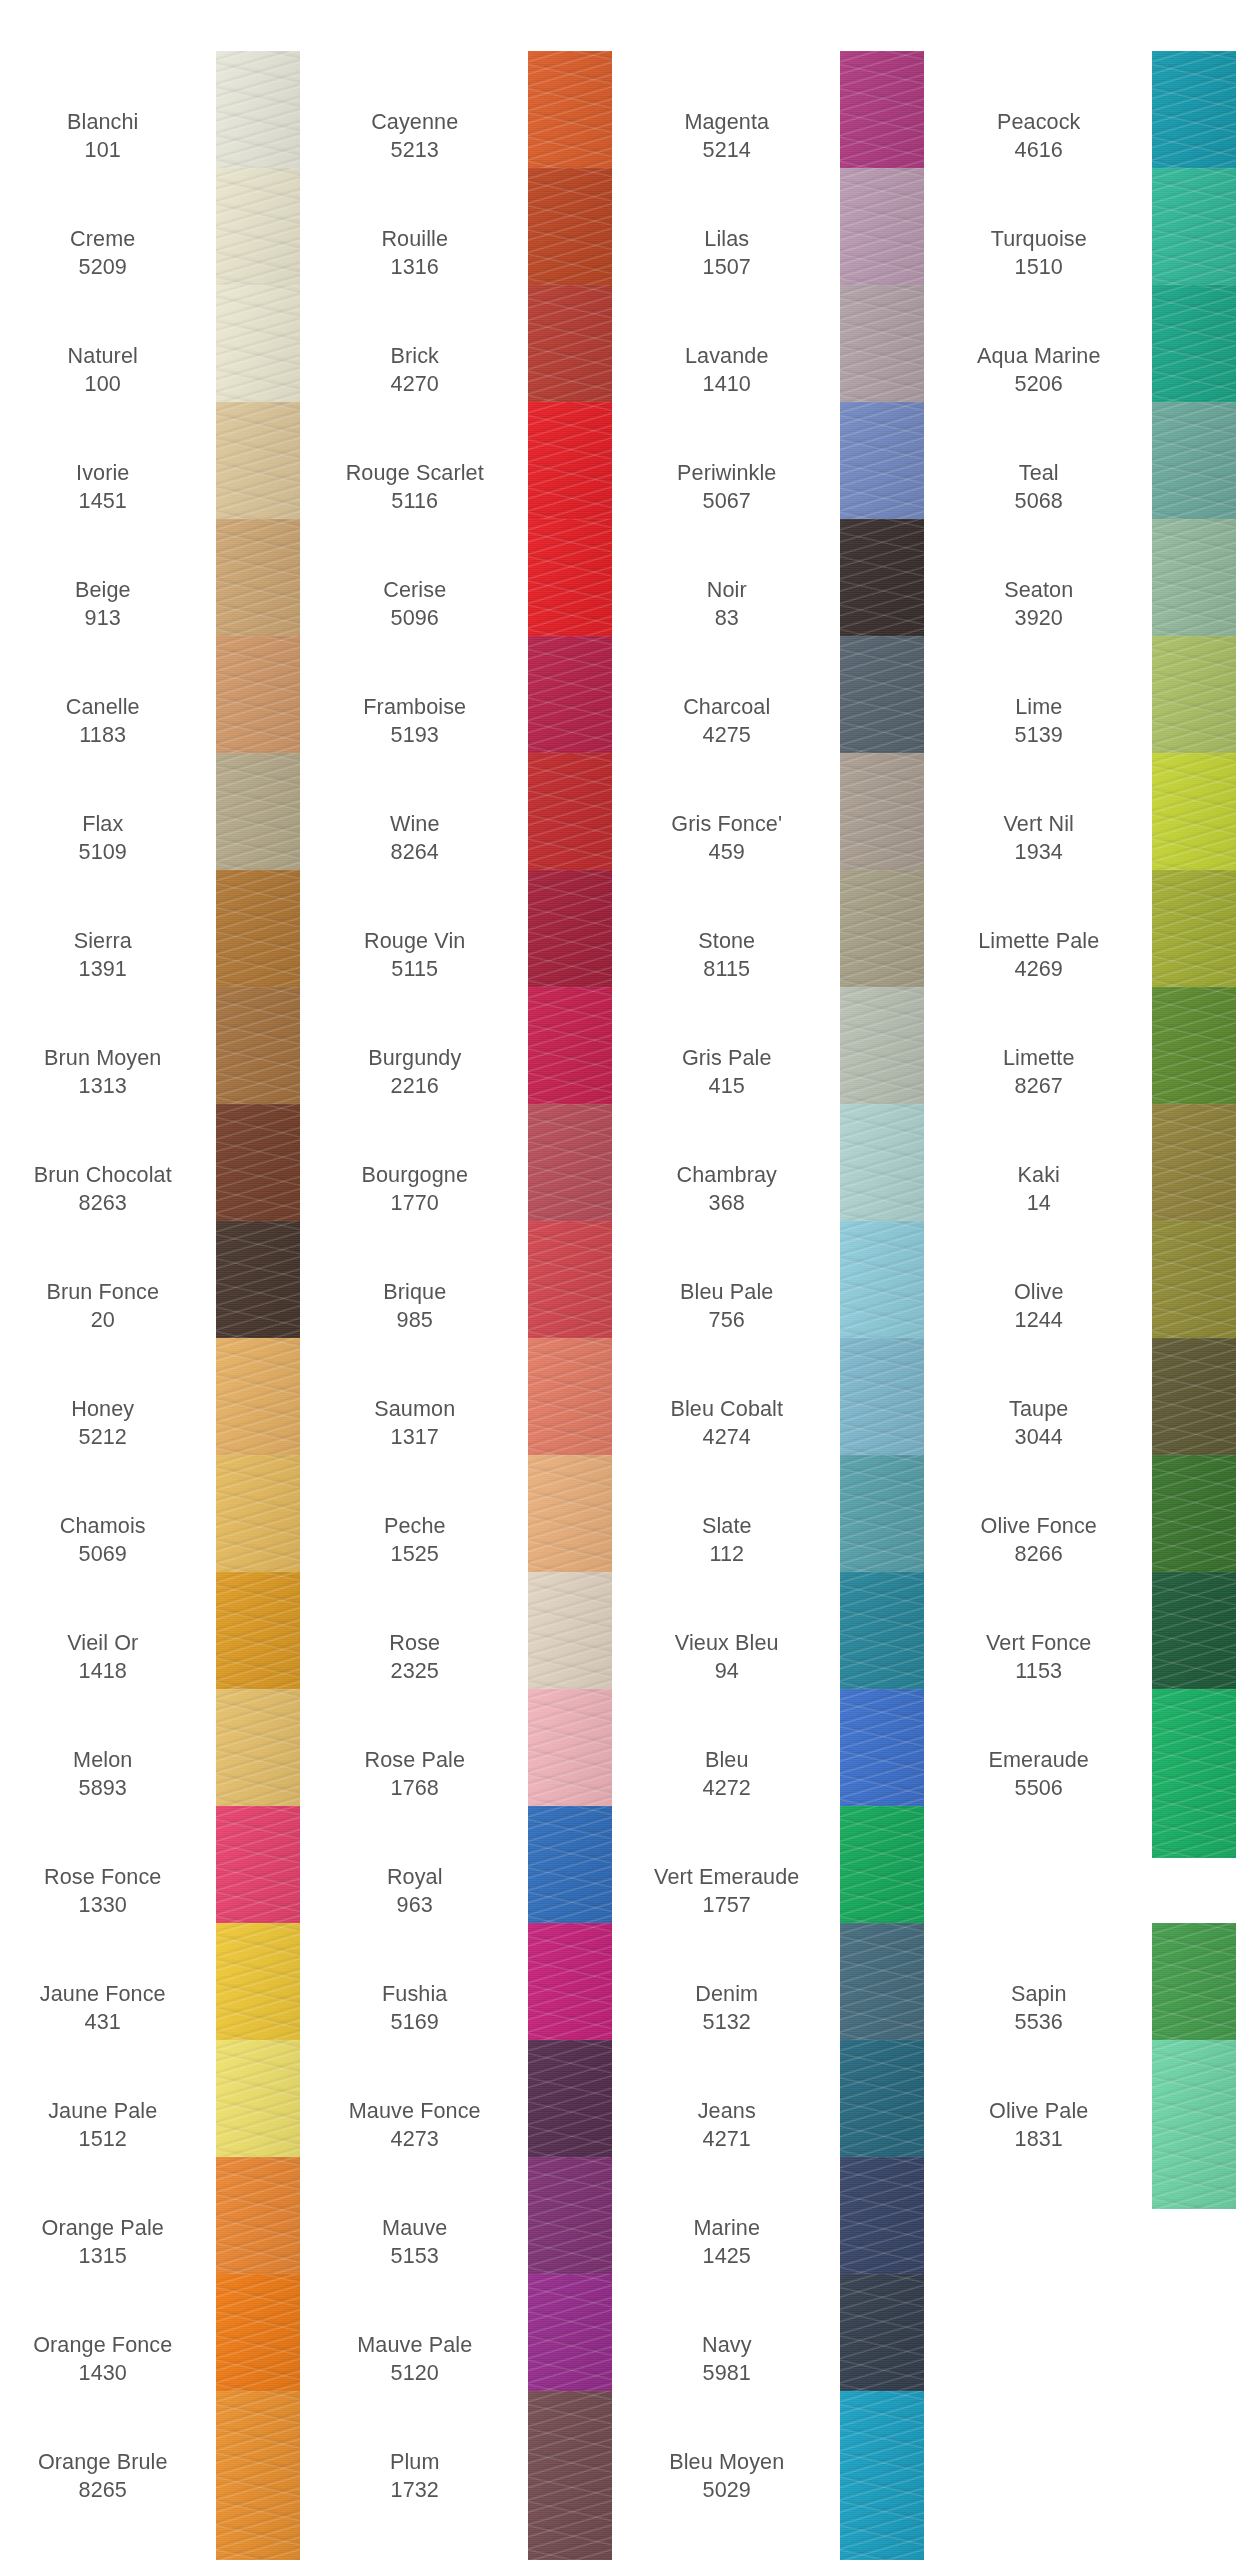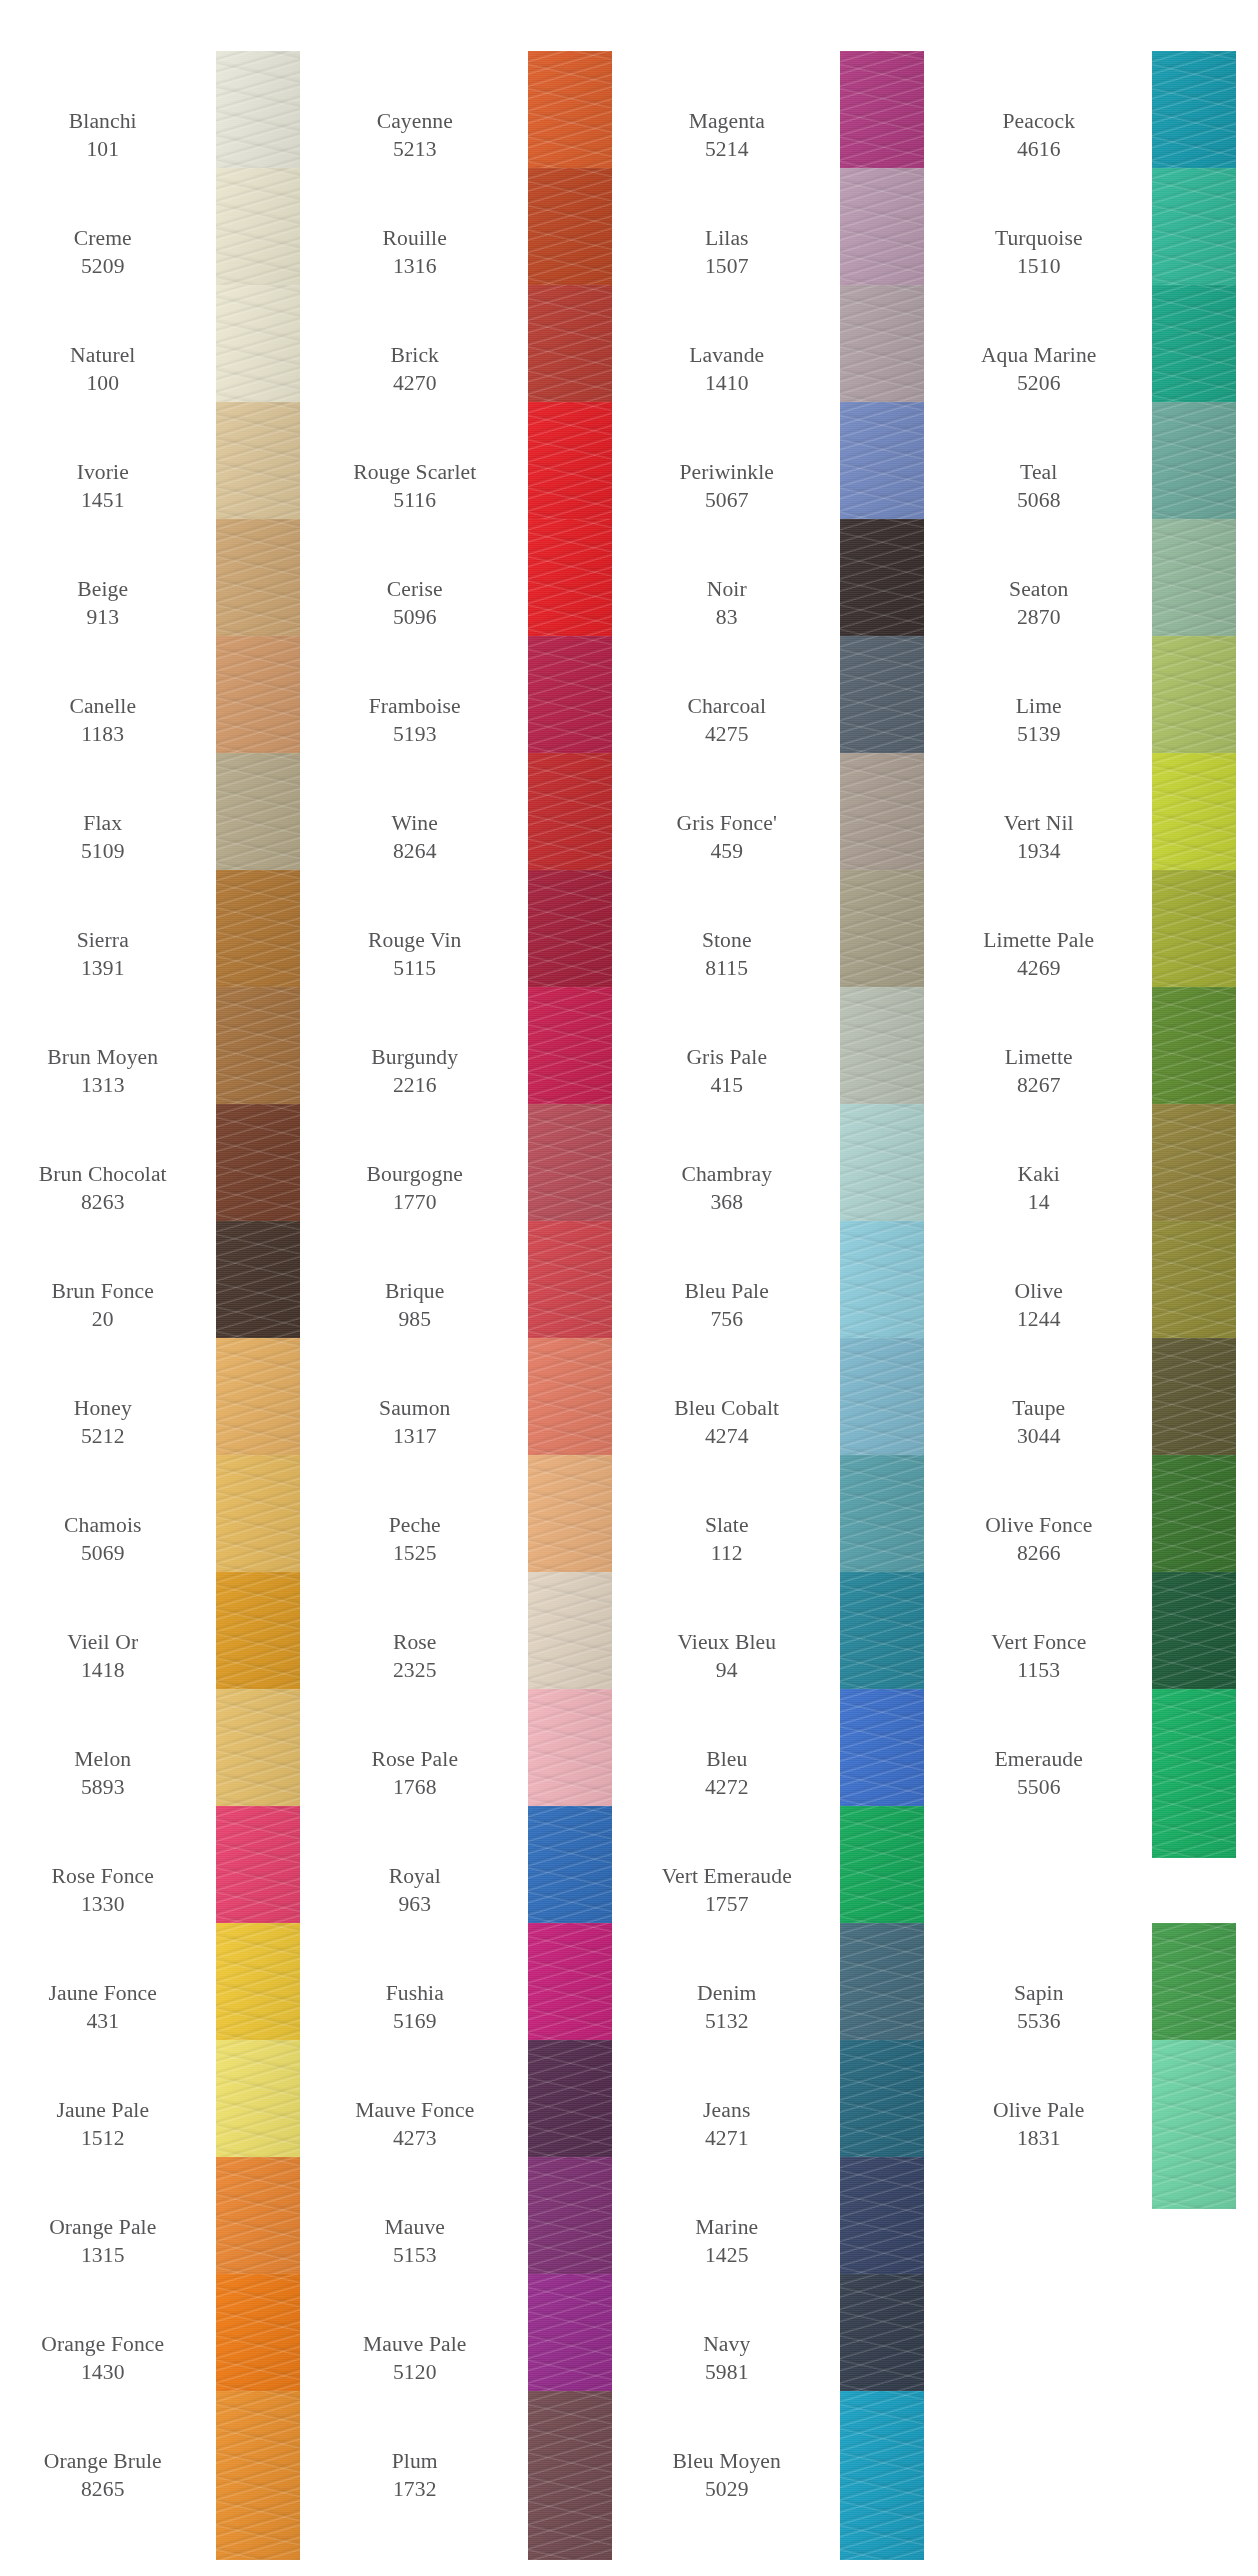--- a/index.html
+++ b/index.html
@@ -13,21 +13,20 @@
     height: 2576px;
     font-family: "Liberation Sans", sans-serif;
     -webkit-font-smoothing: antialiased;
   }
   .chart {
     width: 1258px;
     height: 2576px;
     position: relative;
     box-sizing: border-box;
     padding: 77px 0 0 0;
-    font-family: Liberation Serif, serif;
   }
   .row {
     display: flex;
     flex-direction: row;
     align-items: flex-start;
     height: 117px;
     width: 1258px;
   }
   .cell {
     width: 312px;
@@ -302,21 +301,21 @@
           <span class="name">Noir</span>
           <span class="code">83</span>
         </div>
         <div class="swatch-wrap">
           <div class="swatch" style="background: rgb(46, 36, 35);"></div>
         </div>
       </div>
       <div class="cell">
         <div class="label">
           <span class="name">Seaton</span>
-          <span class="code">2870</span>
+          <span class="code">3920</span>
         </div>
         <div class="swatch-wrap">
           <div class="swatch" style="background: rgb(140, 180, 150);"></div>
         </div>
       </div>
     </div>
     <div class="row">
       <div class="cell">
         <div class="label">
           <span class="name">Canelle</span>

